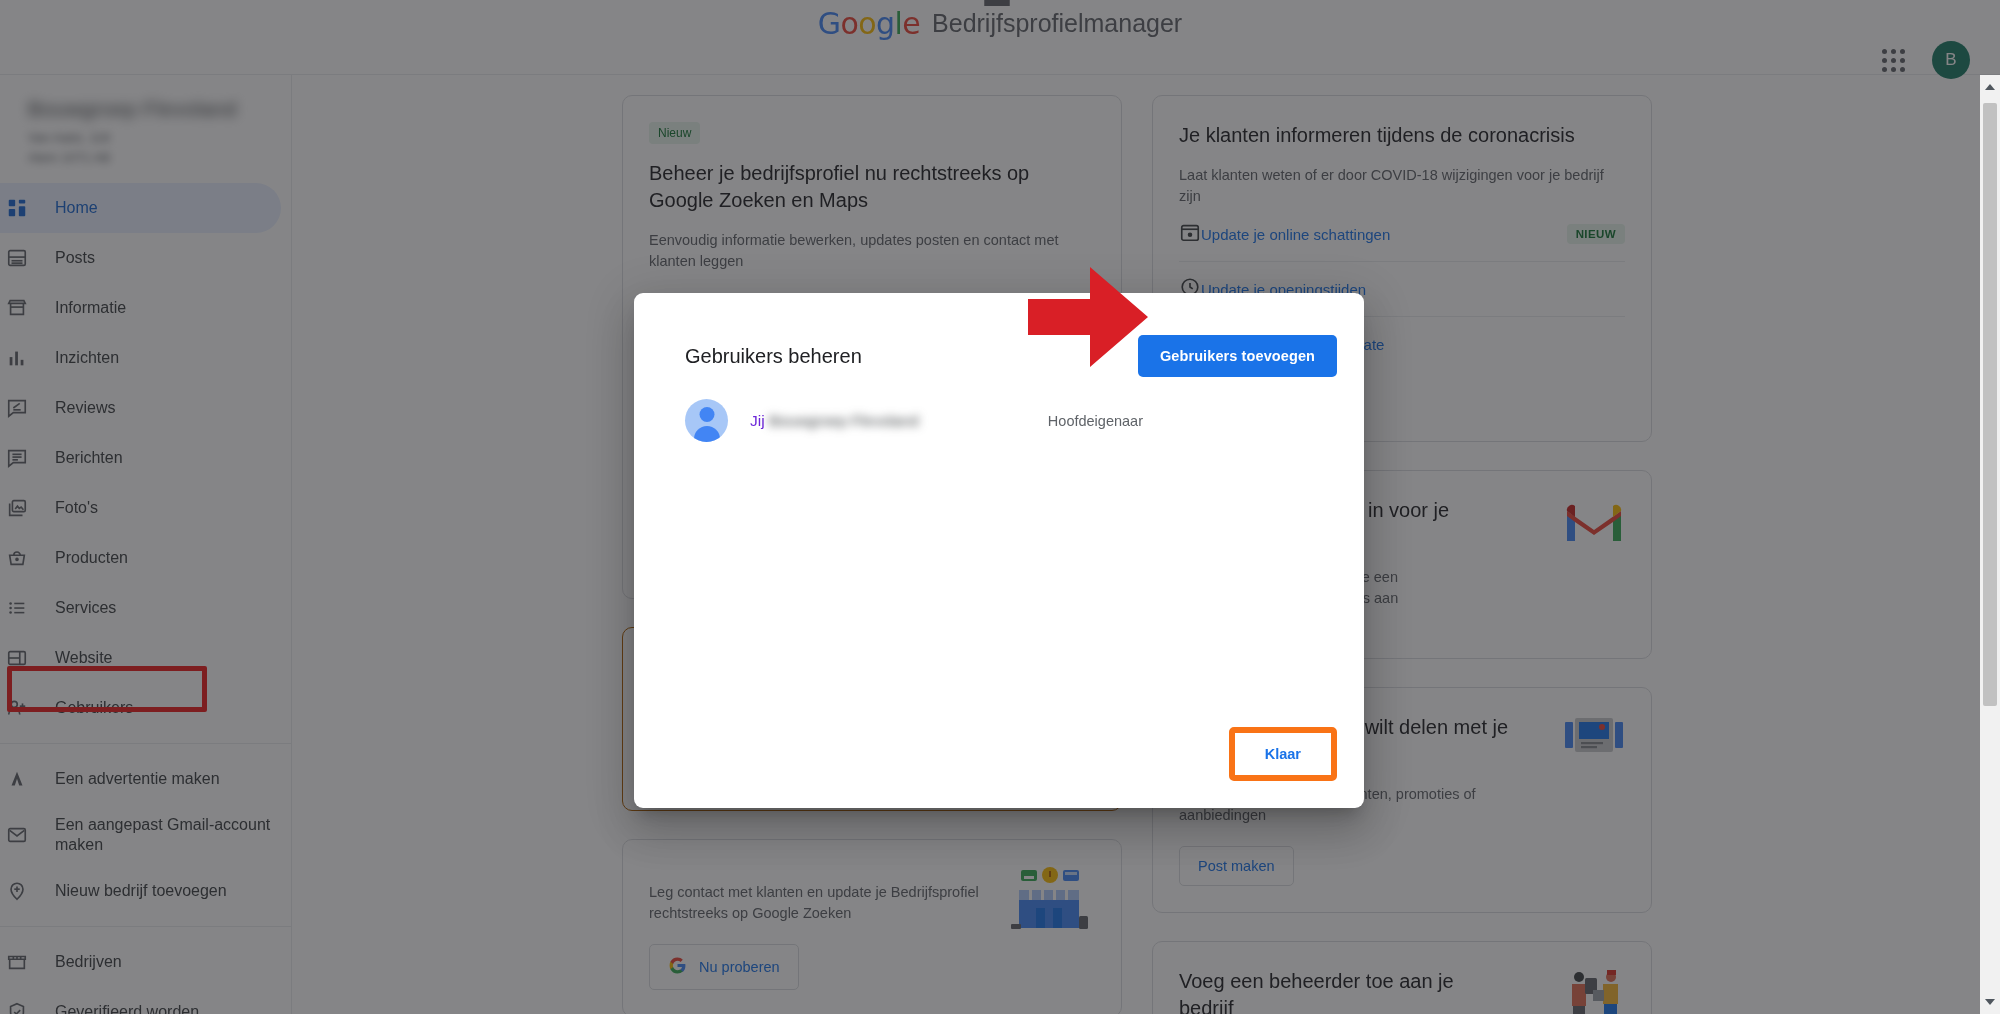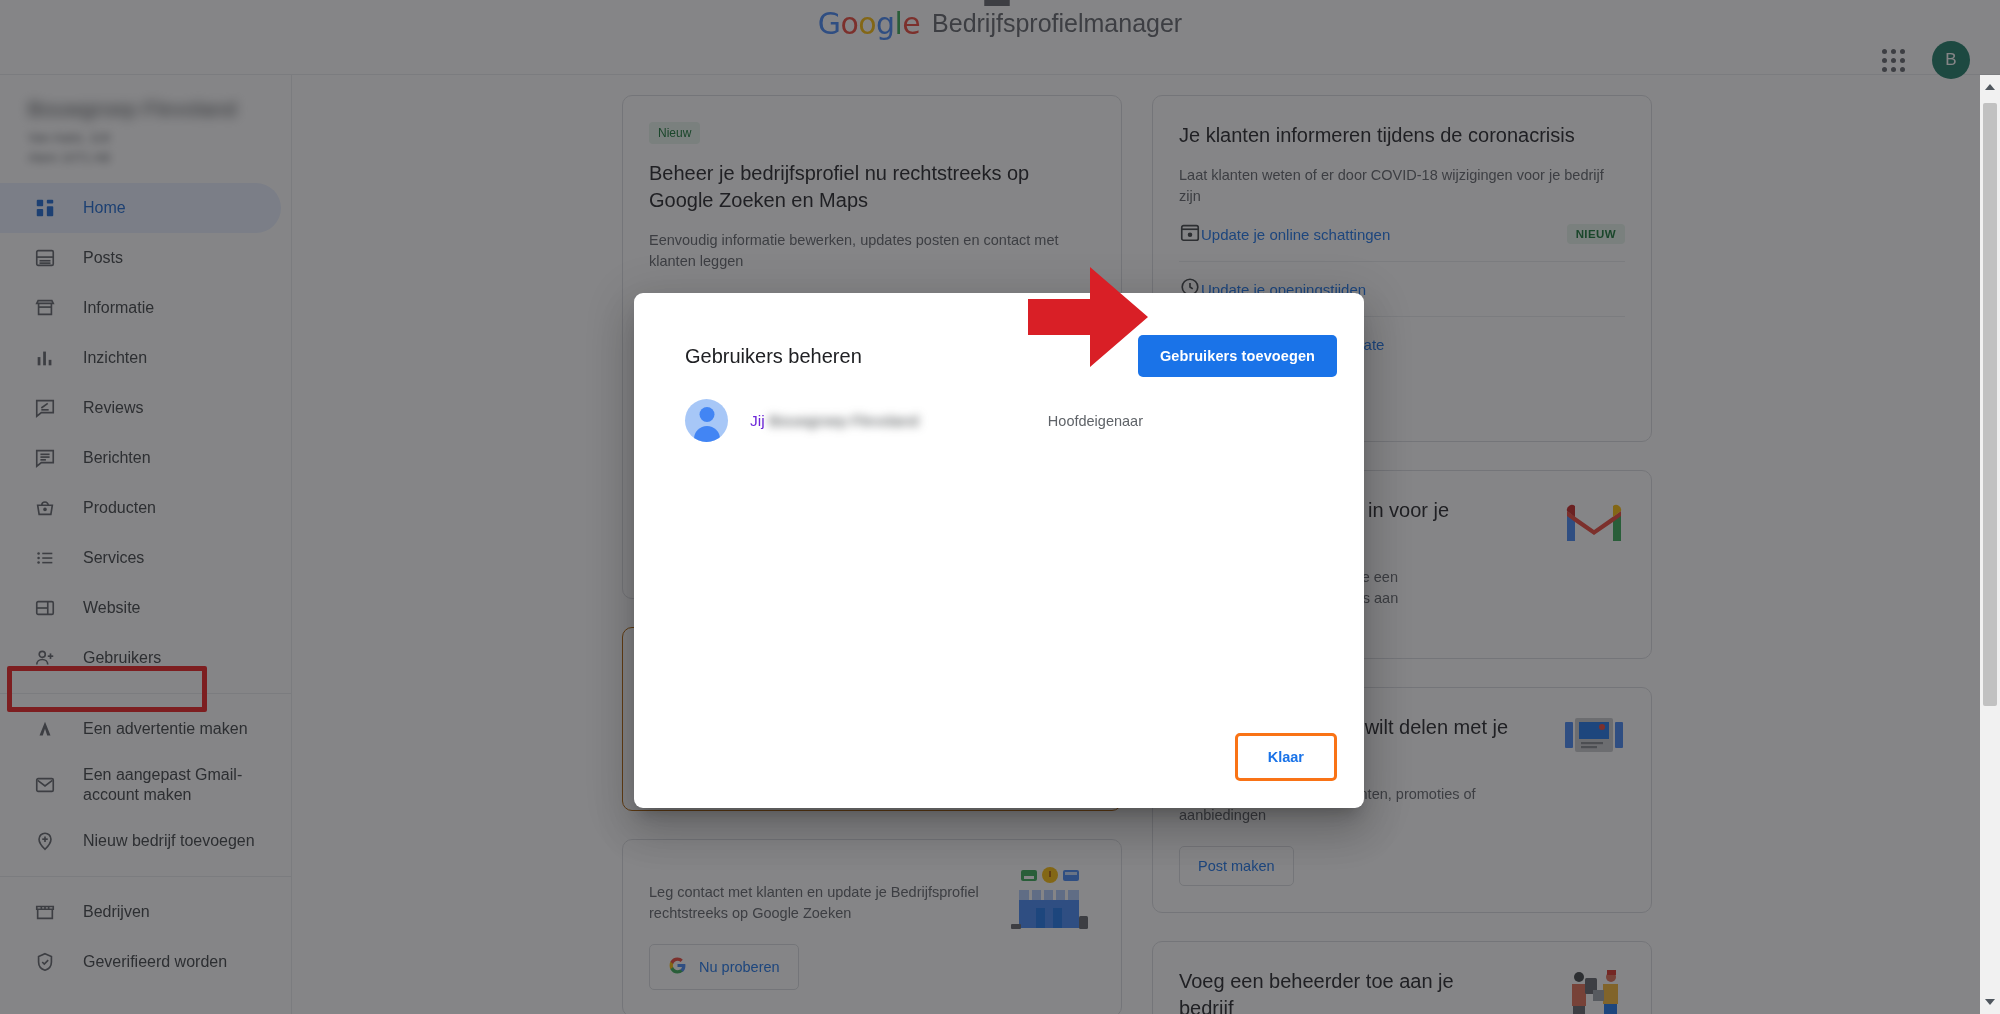--- a/index.html
+++ b/index.html
@@ -42,21 +42,21 @@
   .sidebar {
     position:absolute; top:75px; left:0; width:292px; height:939px;
     background:#fff; border-right:1px solid #e8eaed; overflow:hidden;
   }
   .biz-block { padding:22px 28px 18px 28px; }
   .biz-name { font-size:21px; color:#3c4043; font-weight:400; filter: blur(6px); user-select:none;
               letter-spacing:.3px; }
   .biz-sub { font-size:13px; color:#5f6368; margin-top:9px; filter: blur(4.5px); user-select:none; }
   .biz-sub2 { font-size:13px; color:#5f6368; margin-top:5px; filter: blur(4.5px); user-select:none; }
 
-  .nav-item { display:flex; align-items:center; height:50px; padding-left:32px; gap:25px;
+  .nav-item { display:flex; align-items:center; height:50px; padding-left:4px; gap:25px;
     cursor:pointer; position:relative; }
   .nav-item .ico { width:26px; height:26px; flex:0 0 26px; display:flex; align-items:center; justify-content:center; color:#5f6368; }
   .nav-item .lbl { font-size:16px; color:#3c4043; line-height:1.25; }
   .nav-item.active { background:#e8f0fe; border-radius:0 26px 26px 0; margin-right:10px; }
   .nav-item.active .lbl { color:#1967d2; font-weight:500; }
   .nav-item.active .ico { color:#1967d2; }
   .nav-sep { height:1px; background:#e8eaed; margin:10px 0 10px 0; }
   .nav-item.two-line { height:62px; }
 
   
@@ -104,21 +104,21 @@
     position:relative; overflow:hidden; flex:0 0 43px; }
   .user-avatar::before { content:""; position:absolute; left:50%; top:8px; transform:translateX(-50%);
     width:15px; height:15px; border-radius:50%; background:#4285f4; }
   .user-avatar::after { content:""; position:absolute; left:50%; top:27px; transform:translateX(-50%);
     width:26px; height:18px; border-radius:13px 13px 0 0; background:#4285f4; }
   .user-name-wrap { display:flex; align-items:center; margin-left:22px; gap:4px; }
   .user-you { font-size:15.5px; color:#6d28d9; }
   .user-blur { font-size:15.5px; color:#3c4043; filter:blur(5px); user-select:none; }
   .user-role { margin-left:auto; font-size:14.5px; color:#5f6368; margin-right:170px; }
   .modal-foot { position:absolute; right:27px; bottom:27px; }
-  .btn-done { border:3px solid #f97316; background:#fff; color:#1a73e8; border-radius:5px;
+  .btn-done { border:6px solid #f97316; background:#fff; color:#1a73e8; border-radius:5px;
     padding:13px 30px; font-size:14.5px; font-weight:700; cursor:pointer; font-family:inherit; }
 
   
   .red-arrow { position:absolute; left:1028px; top:267px; z-index:31; pointer-events:none; }
 
   
   .scrollbar { position:absolute; right:0; top:75px; width:20px; height:939px;
                background:#f1f1f1; z-index:40; }
   .sb-thumb { position:absolute; top:28px; left:3px; width:14px; height:603px;
               background:#c1c1c1; border-radius:2px; cursor:pointer; }
@@ -230,20 +230,30 @@
         <svg width="22" height="22" viewBox="0 0 24 24" fill="none" stroke="currentColor" stroke-width="1.8">
             <path d="M3 4h18v13H8l-5 4V4z"></path>
             <line x1="7" y1="8" x2="17" y2="8"></line>
             <line x1="7" y1="11" x2="17" y2="11"></line>
             <line x1="7" y1="14" x2="13" y2="14"></line>
           </svg>
       </span>
       <span class="lbl">Berichten</span>
     </div>
 
+    <div class="nav-item">
+      <span class="ico">
+        <svg width="22" height="22" viewBox="0 0 24 24" fill="none" stroke="currentColor" stroke-width="1.8">
+            <rect x="7" y="4" width="14" height="12" rx="1.5"></rect>
+            <path d="M4 7v13h14"></path>
+            <path d="M10 13l2.5-3 2 2.5 2-1.5 2.5 3"></path>
+          </svg>
+      </span>
+      <span class="lbl">Foto's</span>
+    </div>
 
     <div class="nav-item">
       <span class="ico">
         <svg width="22" height="22" viewBox="0 0 24 24" fill="none" stroke="currentColor" stroke-width="1.8">
             <path d="M4 9h16l-1.6 10H5.6L4 9z"></path>
             <path d="M8.5 9a3.5 3.5 0 017 0"></path>
             <circle cx="12" cy="13.5" r="1.1" fill="currentColor"></circle>
           </svg>
       </span>
       <span class="lbl">Producten</span>

